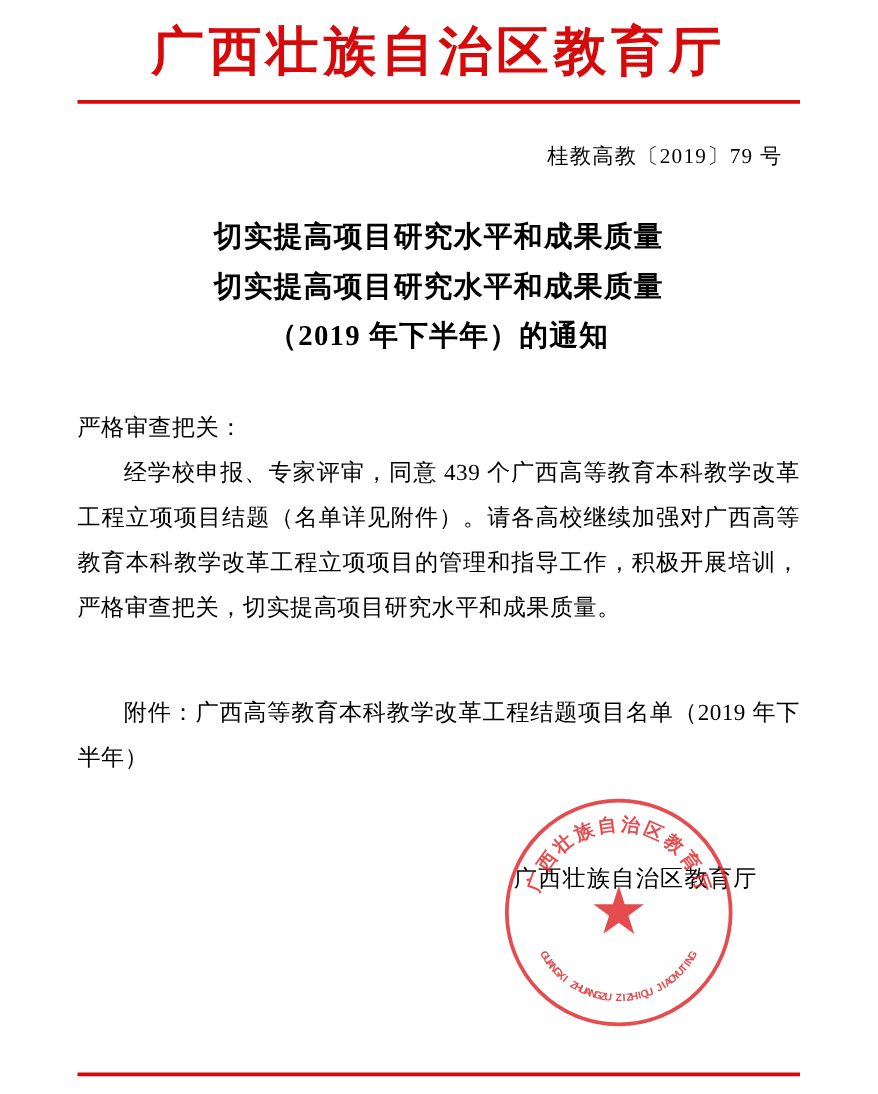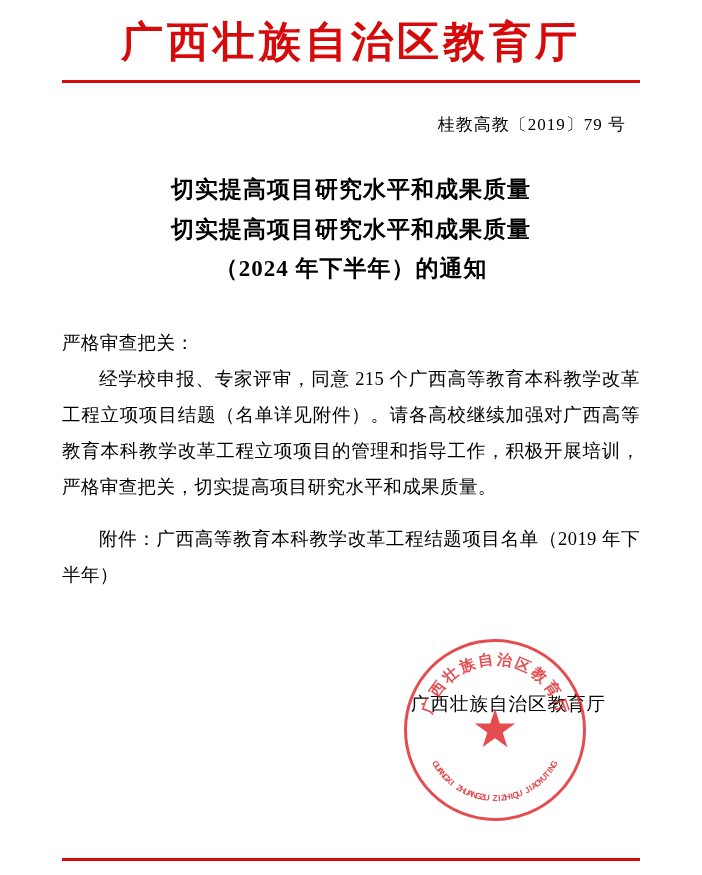--- a/index.html
+++ b/index.html
@@ -76,21 +76,21 @@
   }
   .salutation {
     text-align: left;
   }
   .para {
     text-indent: 2em;
     text-align: justify;
     text-justify: inter-ideograph;
   }
   .attachment {
-    margin-top: 16px;
+    margin-top: 48px;
     text-indent: 2em;
     text-align: justify;
     text-justify: inter-ideograph;
   }
 
   
   .signature {
     position: absolute;
     right: 96px;
     top: 686px;
@@ -168,26 +168,26 @@
     <div class="masthead-rule"></div>
   </div>
 
   <div class="docnum-row">
     <span>桂教高教〔2019〕79 号</span>
   </div>
 
   <div class="doc-title">
     <span class="tline">切实提高项目研究水平和成果质量</span>
     <span class="tline">切实提高项目研究水平和成果质量</span>
-    <span class="tline">（2024 年下半年）的通知</span>
+    <span class="tline">（2019 年下半年）的通知</span>
   </div>
 
   <div class="body-block">
     <div class="salutation">严格审查把关：</div>
-    <div class="para">经学校申报、专家评审，同意 215 个广西高等教育本科教学改革工程立项项目结题（名单详见附件）。请各高校继续加强对广西高等教育本科教学改革工程立项项目的管理和指导工作，积极开展培训，严格审查把关，切实提高项目研究水平和成果质量。</div>
+    <div class="para">经学校申报、专家评审，同意 439 个广西高等教育本科教学改革工程立项项目结题（名单详见附件）。请各高校继续加强对广西高等教育本科教学改革工程立项项目的管理和指导工作，积极开展培训，严格审查把关，切实提高项目研究水平和成果质量。</div>
     <div class="attachment">附件：广西高等教育本科教学改革工程结题项目名单（2019 年下半年）</div>
   </div>
 
   <div class="signature">
     <span class="sig-line">广西壮族自治区教育厅</span>
   </div>
 
   <div class="seal">
     <div class="seal-star">★</div>
     <div class="seal-arc-text" id="seal-top">

